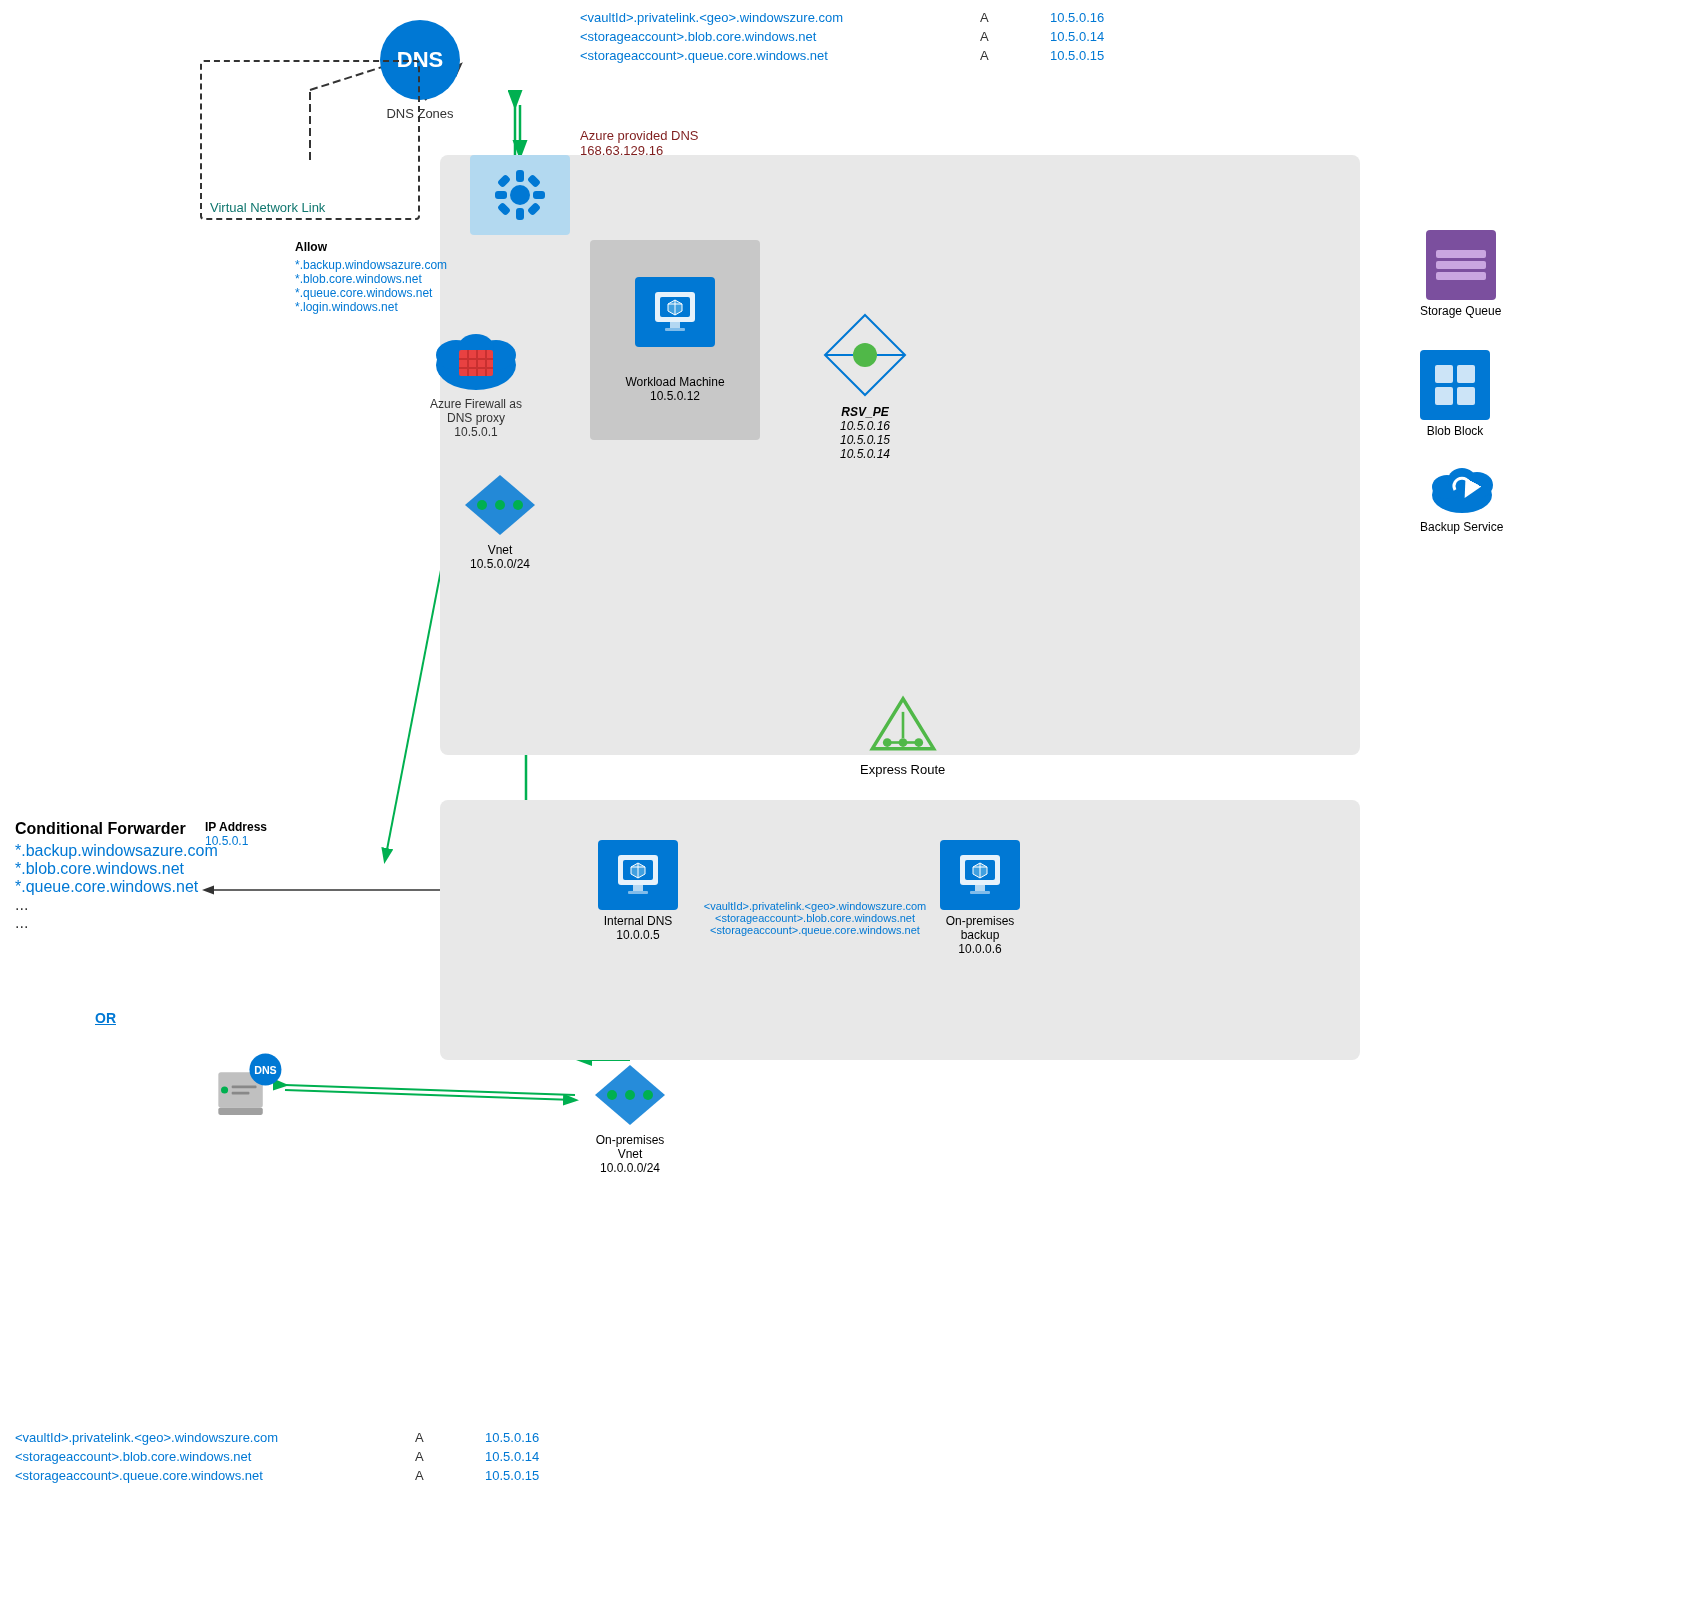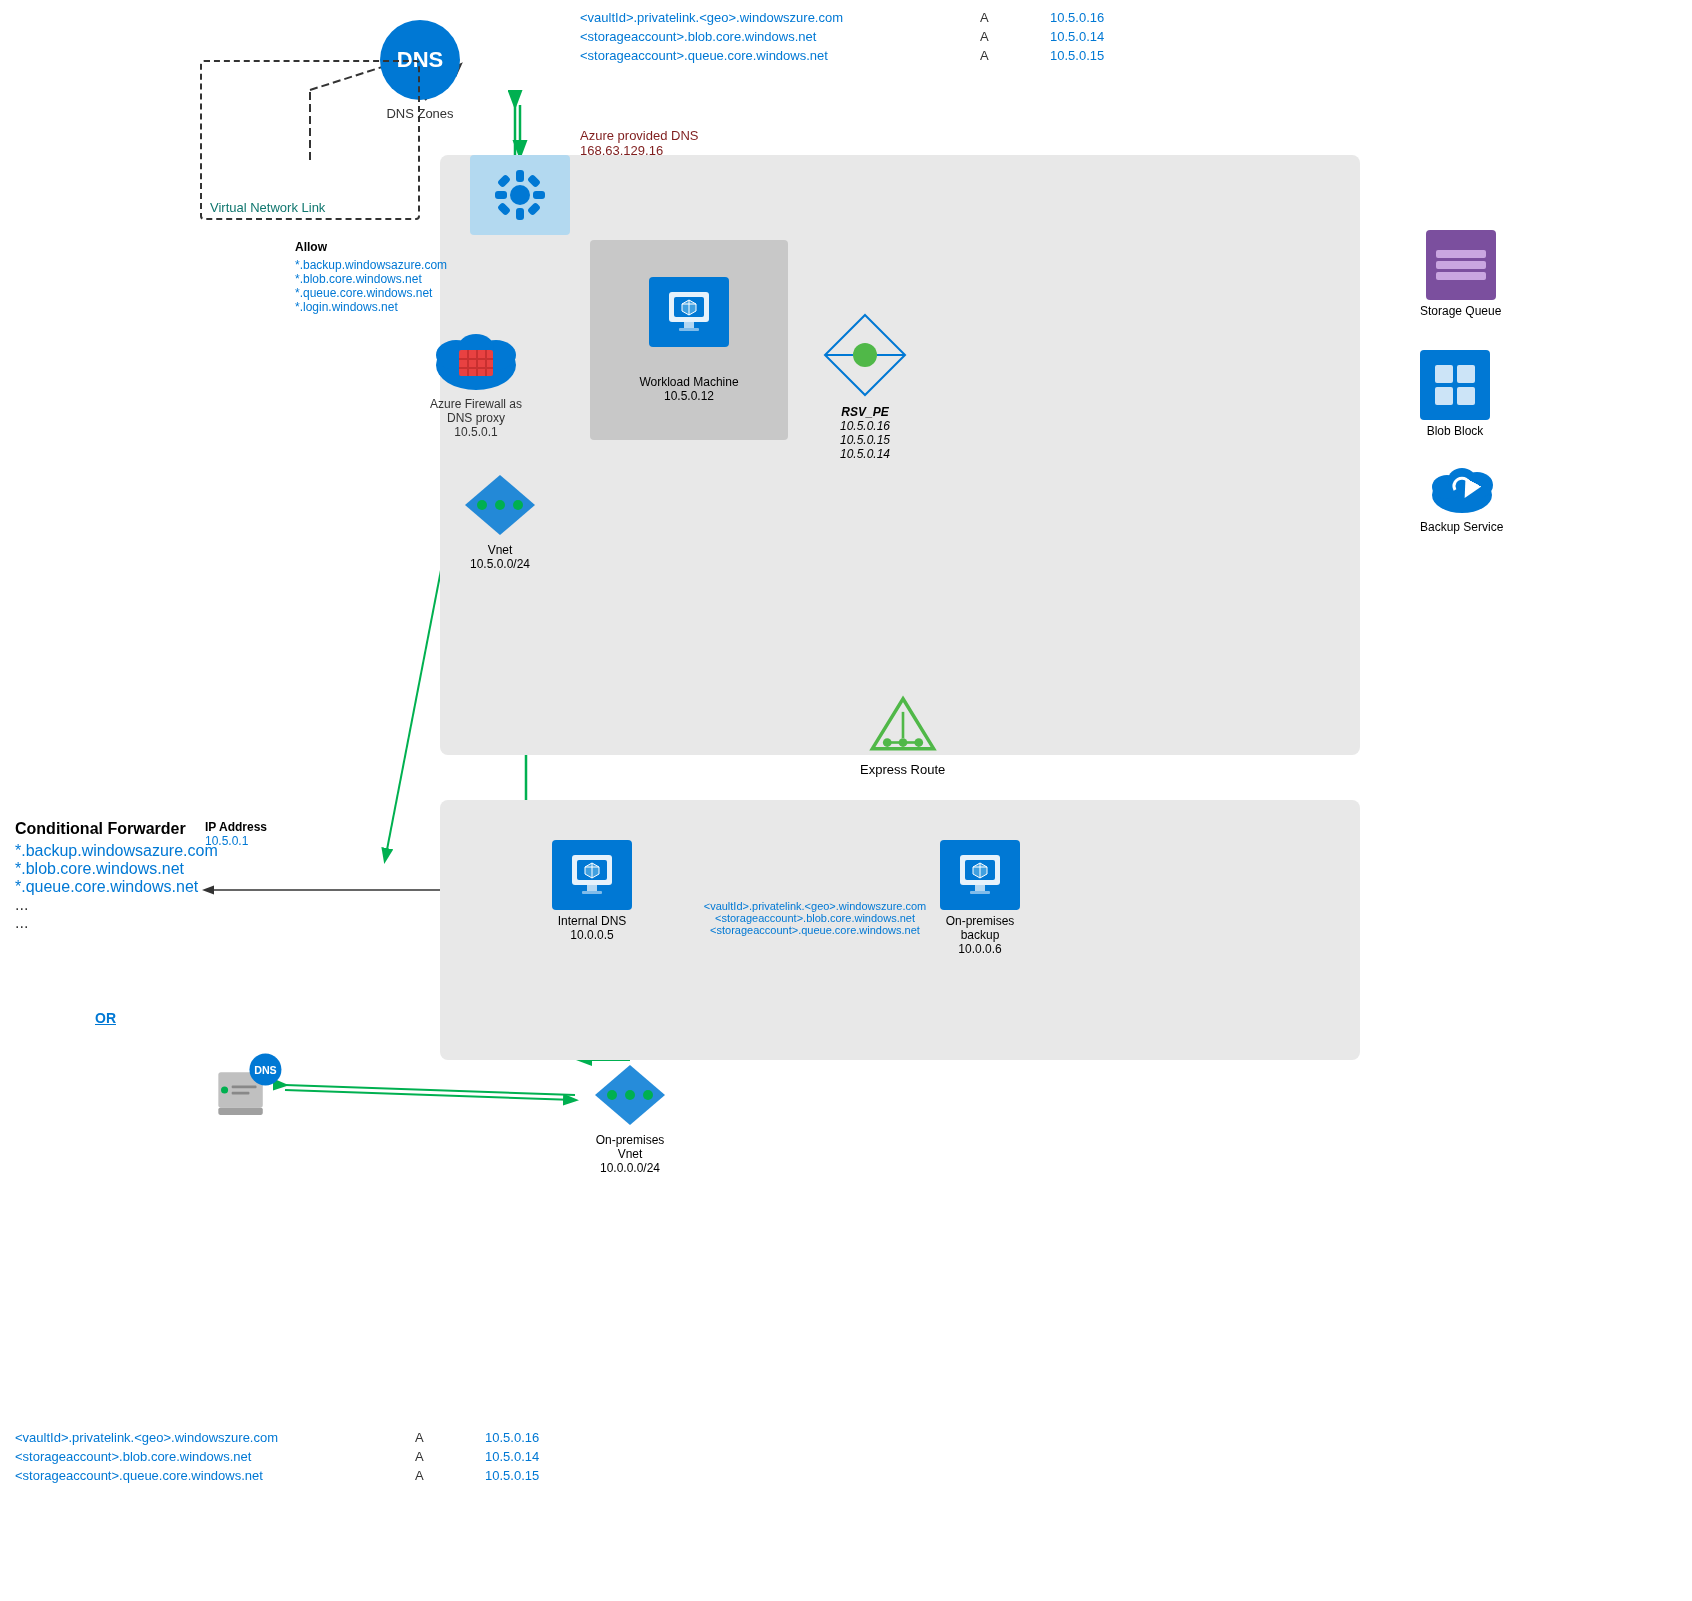--- a/index.html
+++ b/index.html
@@ -105,21 +105,21 @@
       display: flex;
       align-items: center;
       justify-content: center;
     }
 
     
     .workload-box {
       position: absolute;
       top: 240px;
       left: 590px;
-      width: 198px;
+      width: 170px;
       height: 200px;
       background: #c8c8c8;
       border-radius: 4px;
       display: flex;
       flex-direction: column;
       align-items: center;
       justify-content: center;
       gap: 24px;
     }
 
@@ -196,21 +196,21 @@
       width: 920px;
       height: 260px;
       background: #e8e8e8;
       border-radius: 8px;
     }
 
     
     .internal-dns-icon {
       position: absolute;
       top: 840px;
-      left: 552px;
+      left: 598px;
       text-align: center;
     }
 
     
     .onprem-machine-icon {
       position: absolute;
       top: 840px;
       left: 940px;
       text-align: center;
     }

